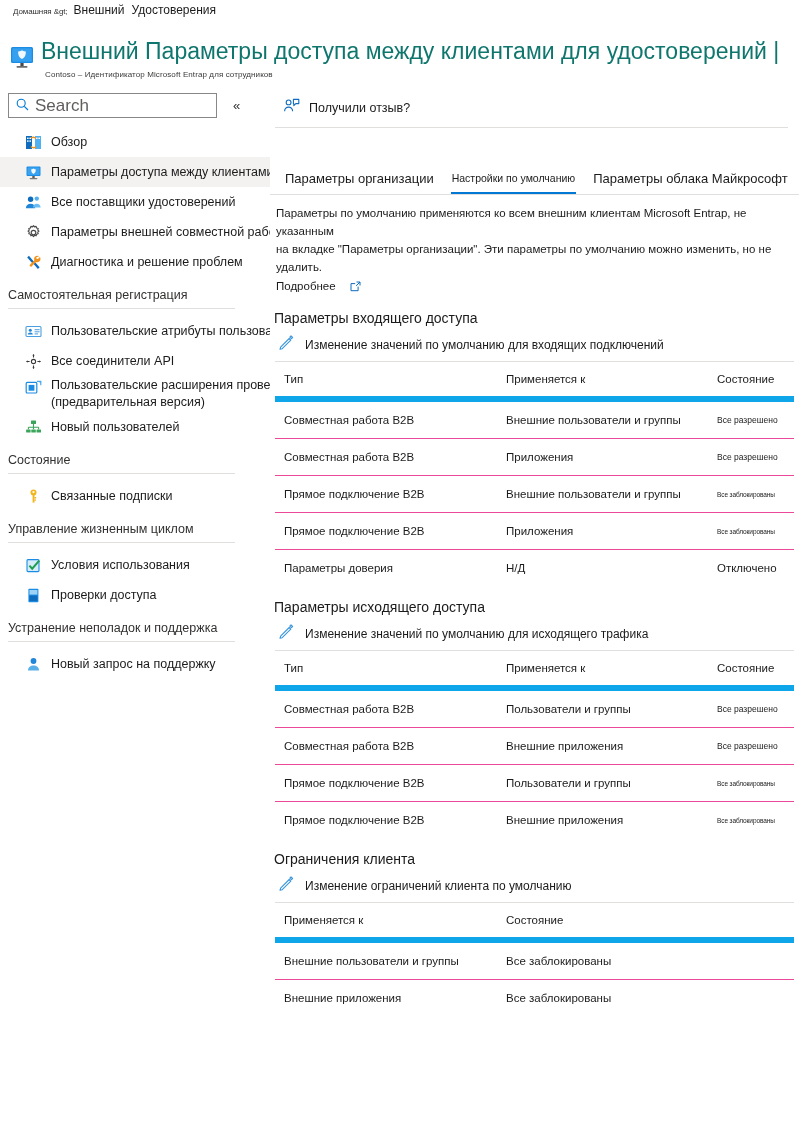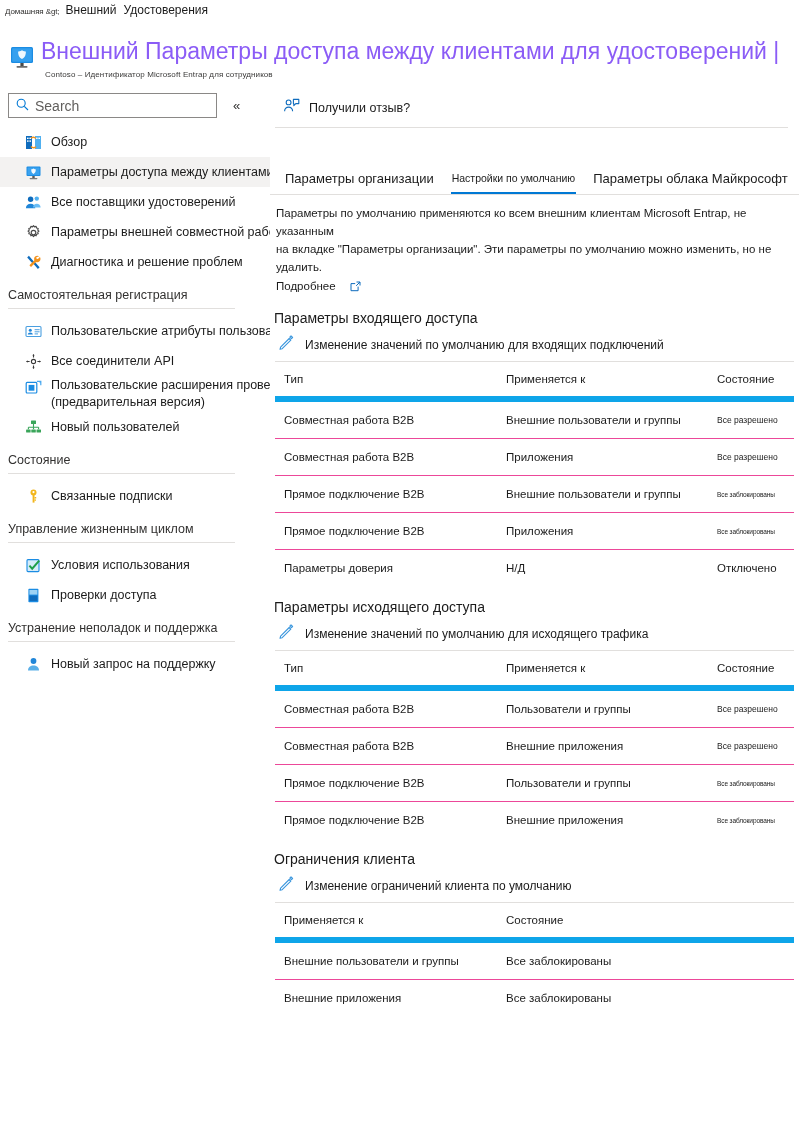--- a/index.html
+++ b/index.html
@@ -12,21 +12,21 @@
     overflow: hidden;
   }
   #page {
     position: relative;
     width: 799px; height: 1138px;
     background: #ffffff;
   }
 
   
   #breadcrumb {
-    position: absolute; left: 0; top: 3px;
+    position: absolute; left: 8px; top: 3px;
     height: 20px;
     display: flex; align-items: baseline;
     padding-left: 5px;
     white-space: nowrap;
   }
   .crumb-home {
     font-size: 8px; color: #323130;
     letter-spacing: -0.1px;
   }
   .crumb-main {
@@ -46,21 +46,21 @@
     padding-left: 9px;
   }
   #header-icon {
     width: 26px; height: 26px;
     margin-top: 12px; margin-right: 6px;
     flex: 0 0 auto;
   }
   #header-texts { display: flex; flex-direction: column; }
   #page-title {
     font-size: 23px; font-weight: 400;
-    color: #8b5cf6; line-height: 30px;
+    color: #0f766e; line-height: 30px;
     white-space: nowrap; letter-spacing: 0px;
     margin-top: 4px;
   }
   #page-subtitle {
     font-size: 8px; color: #3b3a39;
     margin-top: 4px; margin-left: 4px;
     white-space: nowrap; letter-spacing: 0.1px;
   }
 
   
@@ -79,21 +79,21 @@
     border: 1px solid #8a8886;
     background: #ffffff;
     display: flex; align-items: center;
   }
   #search-box .mag {
     margin-left: 7px; margin-right: 6px;
     flex: 0 0 auto; display: block;
   }
   #search-input {
     border: none; outline: none;
-    font-size: 14px; color: #ec4899;
+    font-size: 17px; color: #ec4899;
     background: transparent;
     width: 160px; padding: 0;
     font-family: "Liberation Sans", sans-serif;
   }
   #search-input::placeholder { color: #605e5c; opacity: 1; }
   #collapse-btn {
     margin-left: 16px;
     color: #323130; font-size: 13px;
     line-height: 1; cursor: pointer;
     user-select: none;

